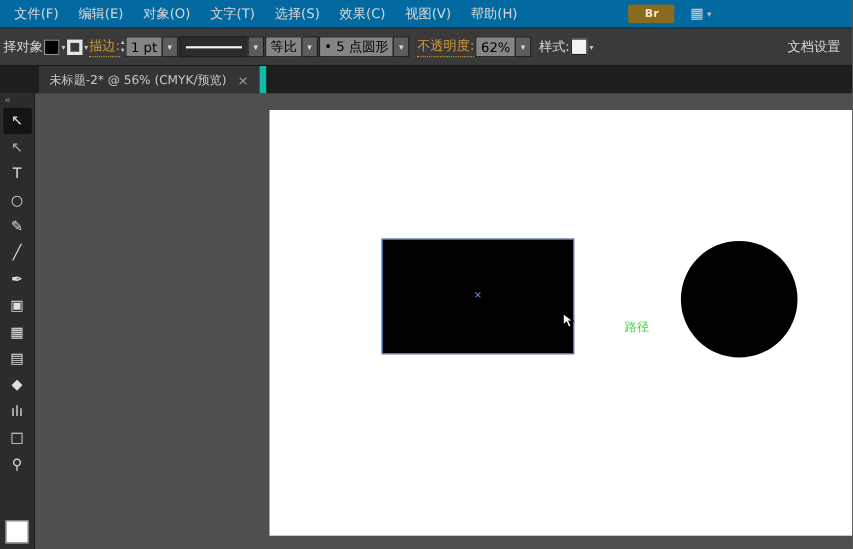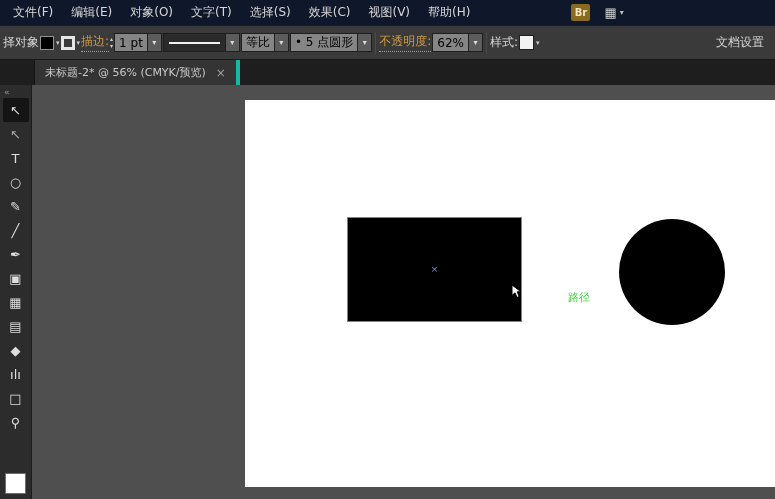--- a/index.html
+++ b/index.html
@@ -5,27 +5,27 @@
   * { box-sizing: border-box; margin: 0; padding: 0; }
   html,body { background:#222; }
   .app {
     position: relative; width: 775px; height: 499px; overflow: hidden;
     font-family: "DejaVu Sans", sans-serif; background:#4f4f4f;
     -webkit-font-smoothing: antialiased; user-select: none;
   }
   
   .menubar {
     position:absolute; top:0; left:0; right:0; height:26px;
-    background:#0f172a; border-bottom:1px solid #1a1a1a;
+    background:#0369a1; border-bottom:1px solid #1a1a1a;
     display:flex; align-items:center; padding-left:4px;
     color:#d8d8d8; font-size:12px;
   }
   .menu-item { padding:0 9px; line-height:25px; white-space:nowrap; }
   .bridge-btn {
-    margin-left:92px; width:19px; height:17px; border-radius:2px;
+    margin-left:92px; width:42px; height:17px; border-radius:2px;
     background:#8a6a1f; color:#f3e6c2; font-size:10px; font-weight:bold;
     display:flex; align-items:center; justify-content:center;
   }
   .workspace-btn { margin-left:14px; display:flex; align-items:center; gap:3px; color:#cfcfcf; }
   .workspace-btn .grid { font-size:13px; }
   .workspace-btn .arrow { font-size:8px; color:#bbb; }
 
   
   .controlbar {
     position:absolute; top:26px; left:0; right:0; height:34px;
@@ -59,21 +59,21 @@
   .doc-setup { margin-left:auto; padding:3px 8px; color:#d6d6d6; }
 
   
   .tabbar {
     position:absolute; top:60px; left:0; right:0; height:25px;
     background:#1e1e1e; display:flex; align-items:stretch;
   }
   .tab {
     margin-left:34px; background:#343434; color:#c9c9c9; font-size:11px;
     display:flex; align-items:center; gap:10px; padding:0 10px;
-    border-right:4px solid #14b8a6; border-left:1px solid #141414;
+    border-right:6px solid #14b8a6; border-left:1px solid #141414;
   }
   .tab-close { color:#9f9f9f; font-size:12px; }
 
   
   .toolbar {
     position:absolute; left:0; top:85px; bottom:0; width:32px;
     background:#2c2c2c; border-right:1px solid #1b1b1b;
     display:flex; flex-direction:column; align-items:center; padding-top:2px;
   }
   .collapse { width:100%; text-align:left; padding-left:4px; color:#9a9a9a; font-size:9px; height:11px; line-height:10px; }

